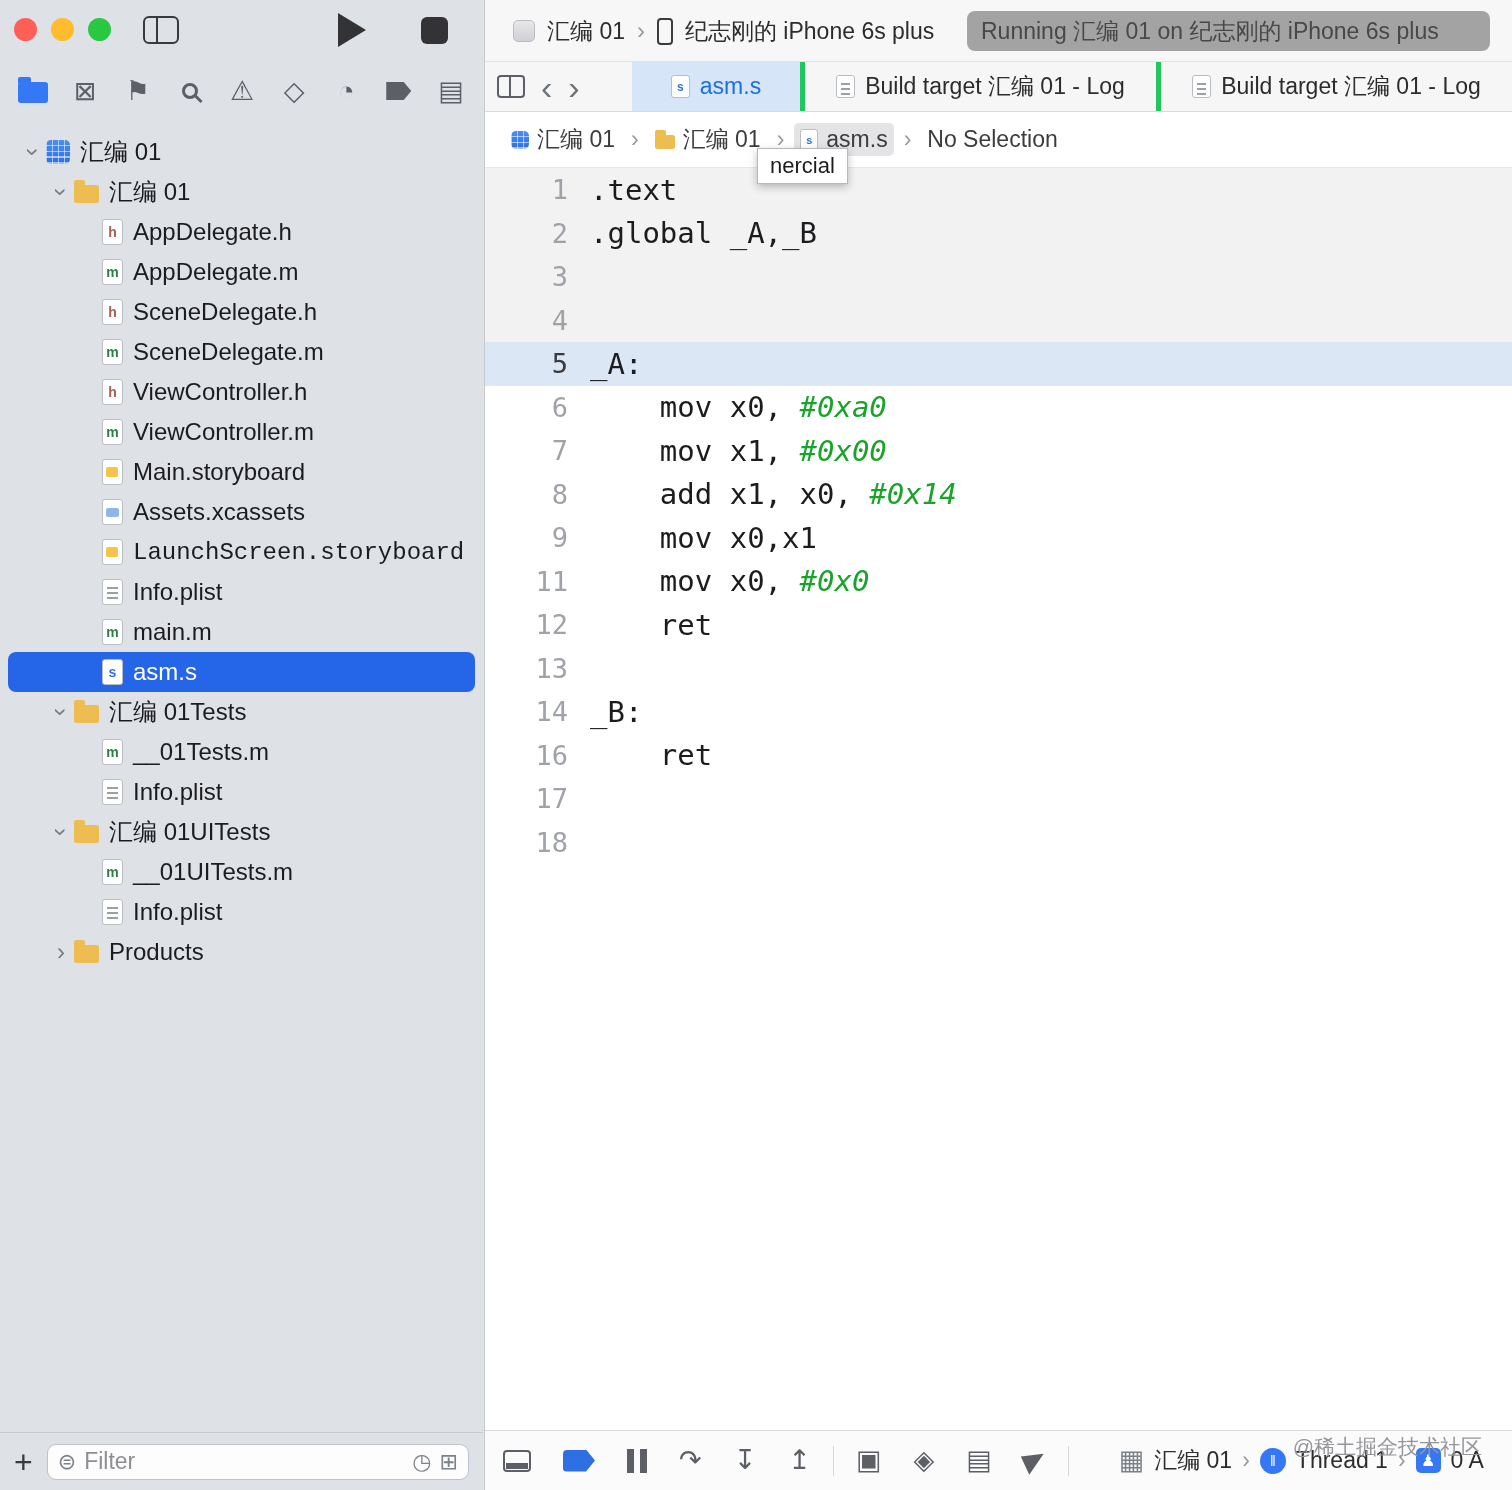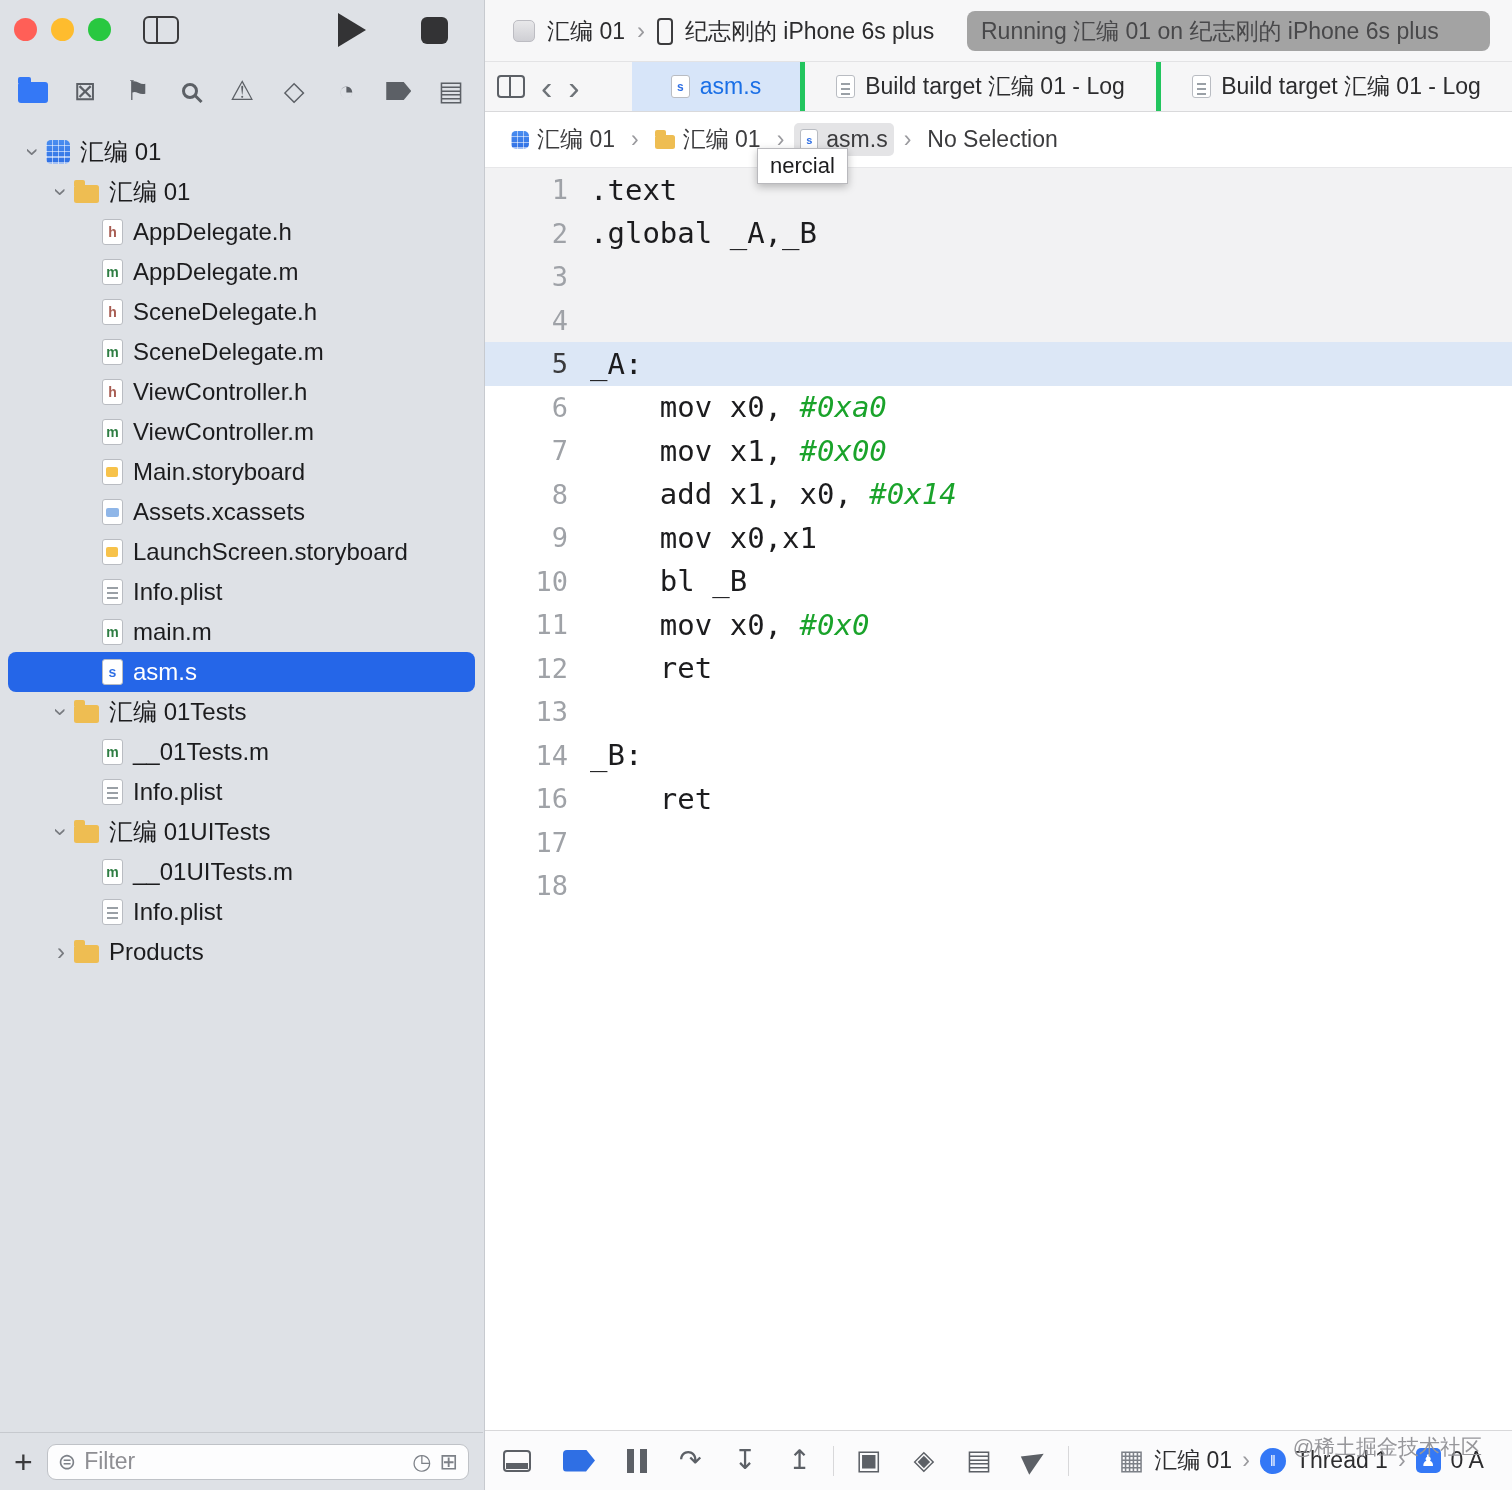--- a/index.html
+++ b/index.html
@@ -219,21 +219,21 @@
         <div class="tree-row" style="padding-left: 68px;">
           <span class="tree-chevron"></span>
           <span class="f-icon fi-storyboard"></span>
           <span class="tree-label">Main.storyboard</span>
         </div>
         <div class="tree-row" style="padding-left: 68px; text-align: center;">
           <span class="tree-chevron"></span>
           <span class="f-icon fi-xcassets"></span>
           <span class="tree-label">Assets.xcassets</span>
         </div>
-        <div class="tree-row" style="padding-left: 68px;">
+        <div class="tree-row" style="padding-left: 68px; font-family: Liberation Mono, monospace;">
           <span class="tree-chevron"></span>
           <span class="f-icon fi-storyboard"></span>
           <span class="tree-label">LaunchScreen.storyboard</span>
         </div>
         <div class="tree-row" style="padding-left: 68px;">
           <span class="tree-chevron"></span>
           <span class="f-icon fi-plist"></span>
           <span class="tree-label">Info.plist</span>
         </div>
         <div class="tree-row" style="padding-left: 68px;">
@@ -386,24 +386,20 @@
           </div>
           <div class="code-line">
             <span class="gutter">8</span>
             <span class="ctext"><span class="seg">    add x1, x0, </span><span class="seg-g">#0x14</span></span>
           </div>
           <div class="code-line">
             <span class="gutter">9</span>
             <span class="ctext"><span class="seg">    mov x0,x1</span></span>
           </div>
           <div class="code-line">
-            <span class="gutter">10</span>
-            <span class="ctext"><span class="seg">    bl _B</span></span>
-          </div>
-          <div class="code-line">
             <span class="gutter">11</span>
             <span class="ctext"><span class="seg">    mov x0, </span><span class="seg-g">#0x0</span></span>
           </div>
           <div class="code-line">
             <span class="gutter">12</span>
             <span class="ctext"><span class="seg">    ret</span></span>
           </div>
           <div class="code-line">
             <span class="gutter">13</span>
             <span class="ctext"></span>

